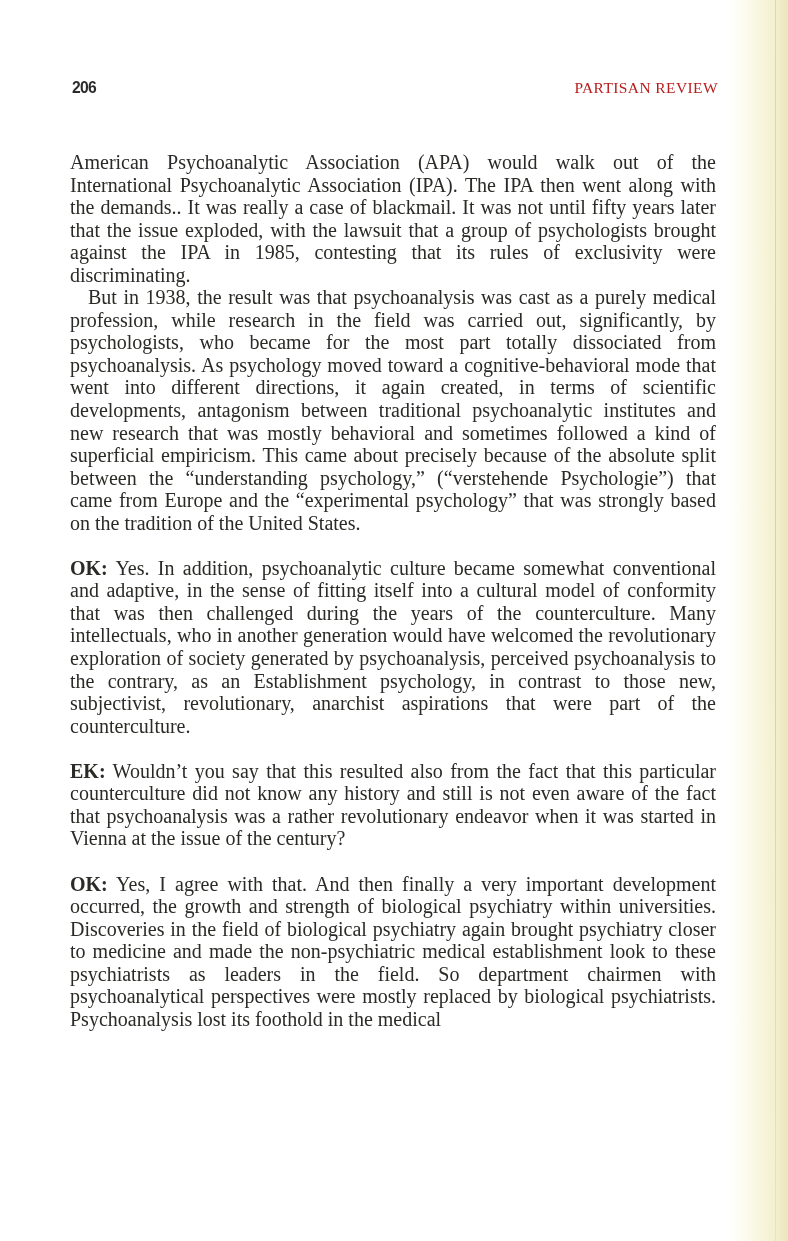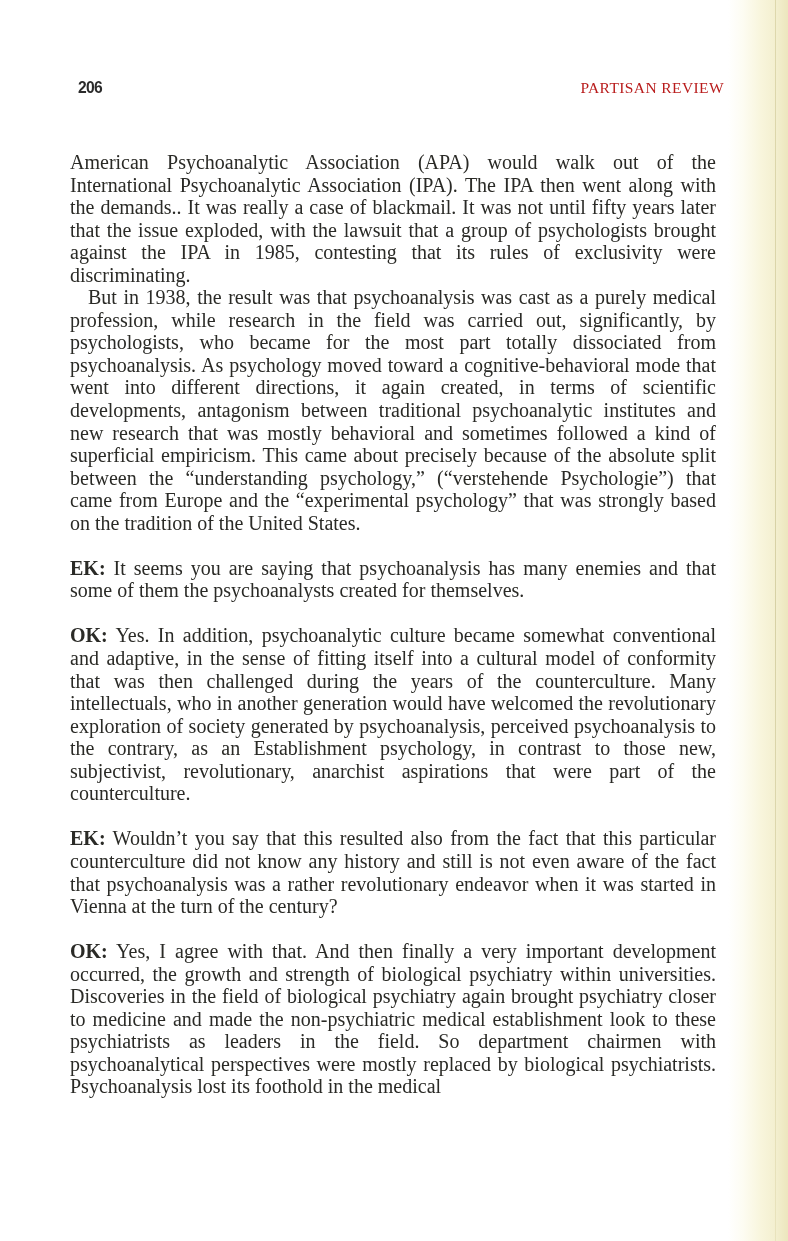--- a/index.html
+++ b/index.html
@@ -28,21 +28,21 @@
       top: 0;
       right: 12px;
       width: 1px;
       height: 1241px;
       background: linear-gradient(to bottom, #d8d2a4, #cfc99a 50%, #e6e0b8);
       opacity: 0.8;
     }
     .running-head {
       position: absolute;
       top: 78px;
-      left: 78px;
+      left: 72px;
       width: 646px;
       height: 22px;
     }
     .page-number {
       position: absolute;
       left: 0;
       top: 0;
       font-family: "Liberation Sans", "DejaVu Sans", sans-serif;
       font-weight: bold;
       font-size: 17px;
@@ -94,24 +94,21 @@
 </div>
 
 <div class="body-text">
   <p>
     <span>American Psychoanalytic Association (APA) would walk out of the International Psychoanalytic Association (IPA). The IPA then went along with the demands.. It was really a case of blackmail. It was not until fifty years later that the issue exploded, with the lawsuit that a group of psy­chologists brought against the IPA in 1985, contesting that its rules of ex­clusivity were discriminating.</span>
   </p>
   <p class="indent">
     <span>But in 1938, the result was that psychoanalysis was cast as a purely medical profession, while research in the field was carried out, signifi­cantly, by psychologists, who became for the most part totally dissociated from psychoanalysis. As psychology moved toward a cognitive-behavioral mode that went into different directions, it again created, in terms of scientific developments, antagonism between traditional psychoanalytic institutes and new research that was mostly behavioral and sometimes followed a kind of superficial empiricism. This came about precisely because of the absolute split between the “understanding psychology,” (“verstehende Psychologie”) that came from Europe and the “experimental psychology” that was strongly based on the tradition of the United States.</span>
   </p>
   <p class="gap">
-    <span class="speaker">EK:</span><span> It seems you are saying that psychoanalysis has many enemies and that some of them the psychoanalysts created for themselves.</span>
-  </p>
-  <p class="gap">
     <span class="speaker">OK:</span><span> Yes. In addition, psychoanalytic culture became somewhat conven­tional and adaptive, in the sense of fitting itself into a cultural model of conformity that was then challenged during the years of the countercul­ture. Many intellectuals, who in another generation would have wel­comed the revolutionary exploration of society generated by psychoanal­ysis, perceived psychoanalysis to the contrary, as an Establishment psy­chology, in contrast to those new, subjectivist, revolutionary, anarchist aspirations that were part of the counterculture.</span>
   </p>
   <p class="gap">
-    <span class="speaker">EK:</span><span> Wouldn’t you say that this resulted also from the fact that this par­ticular counterculture did not know any history and still is not even aware of the fact that psychoanalysis was a rather revolutionary endeavor when it was started in Vienna at the turn of the century?</span>
+    <span class="speaker">EK:</span><span> Wouldn’t you say that this resulted also from the fact that this par­ticular counterculture did not know any history and still is not even aware of the fact that psychoanalysis was a rather revolutionary endeavor when it was started in Vienna at the issue of the century?</span>
   </p>
   <p class="gap">
     <span class="speaker">OK:</span><span> Yes, I agree with that. And then finally a very important develop­ment occurred, the growth and strength of biological psychiatry within universities. Discoveries in the field of biological psychiatry again brought psychiatry closer to medicine and made the non-psychiatric medical es­tablishment look to these psychiatrists as leaders in the field. So depart­ment chairmen with psychoanalytical perspectives were mostly replaced by biological psychiatrists. Psychoanalysis lost its foothold in the medical</span>
   </p>
 </div>
 
 </body></html>

